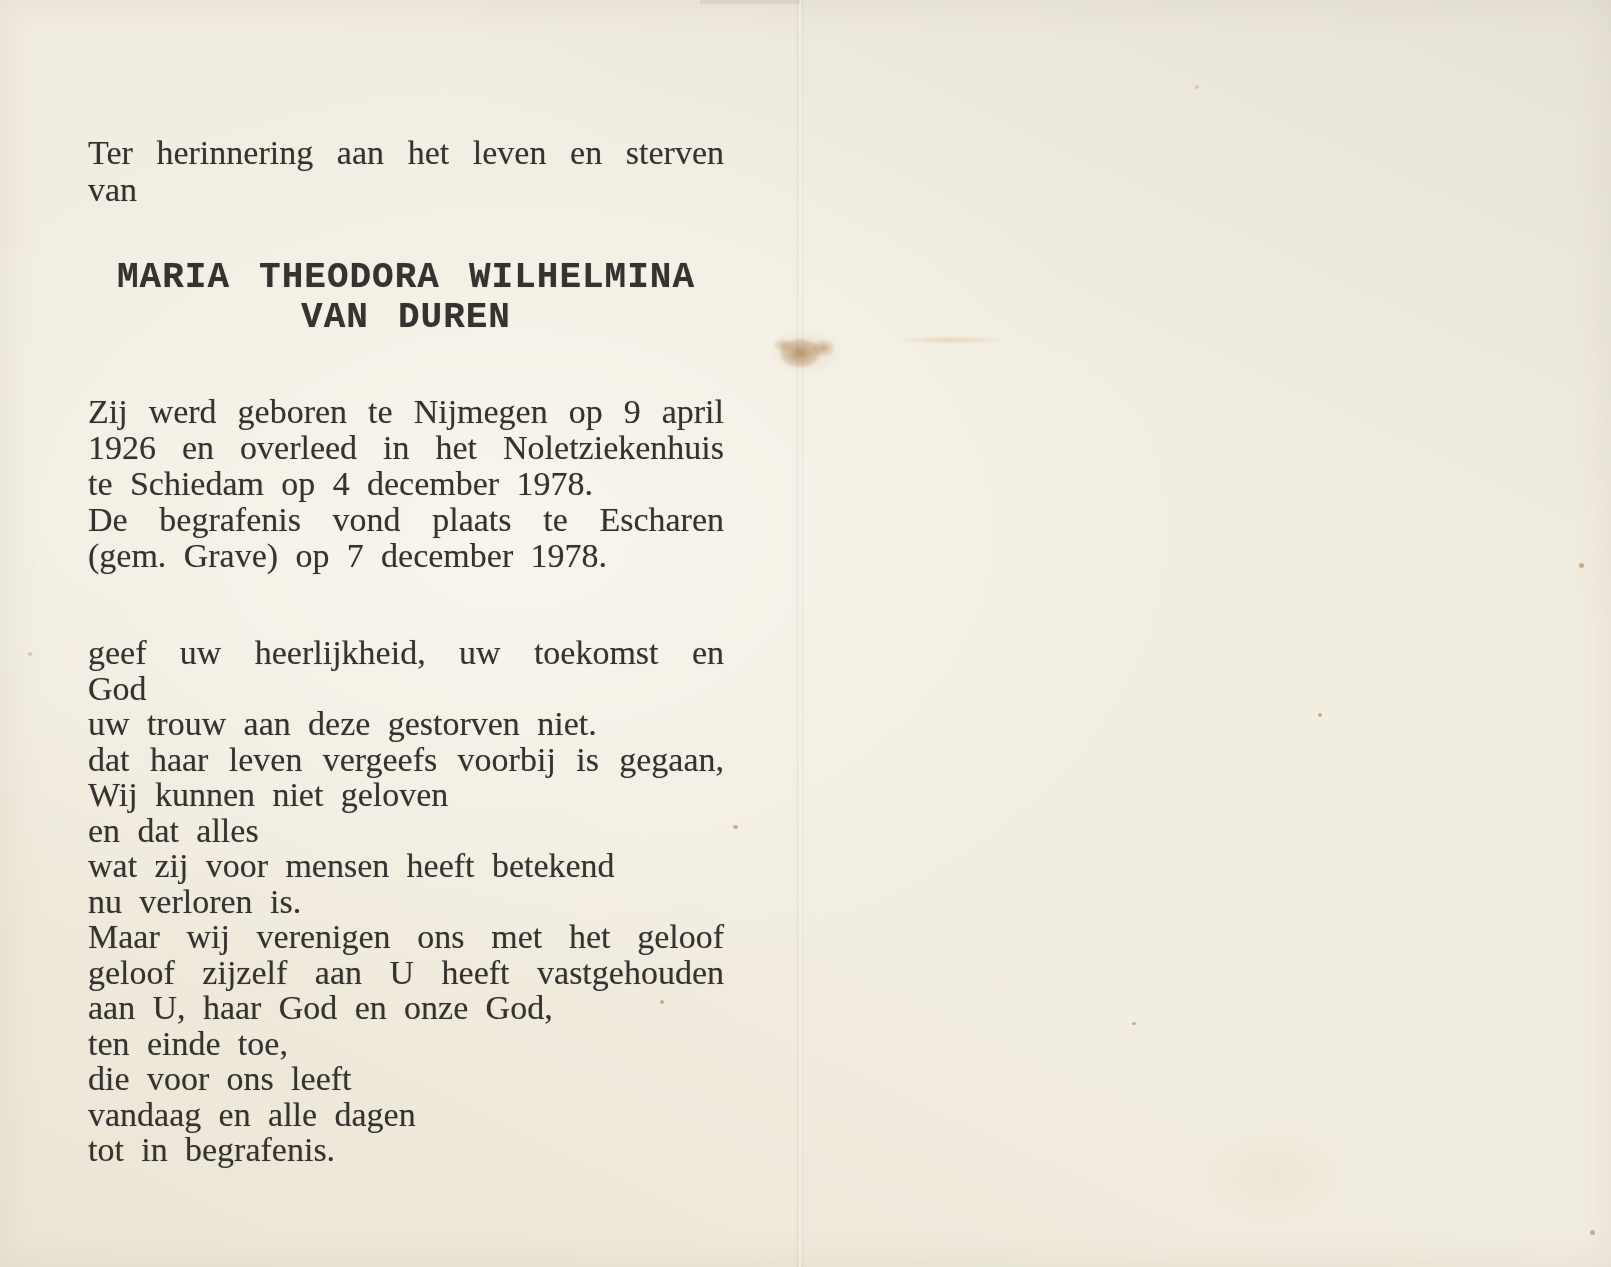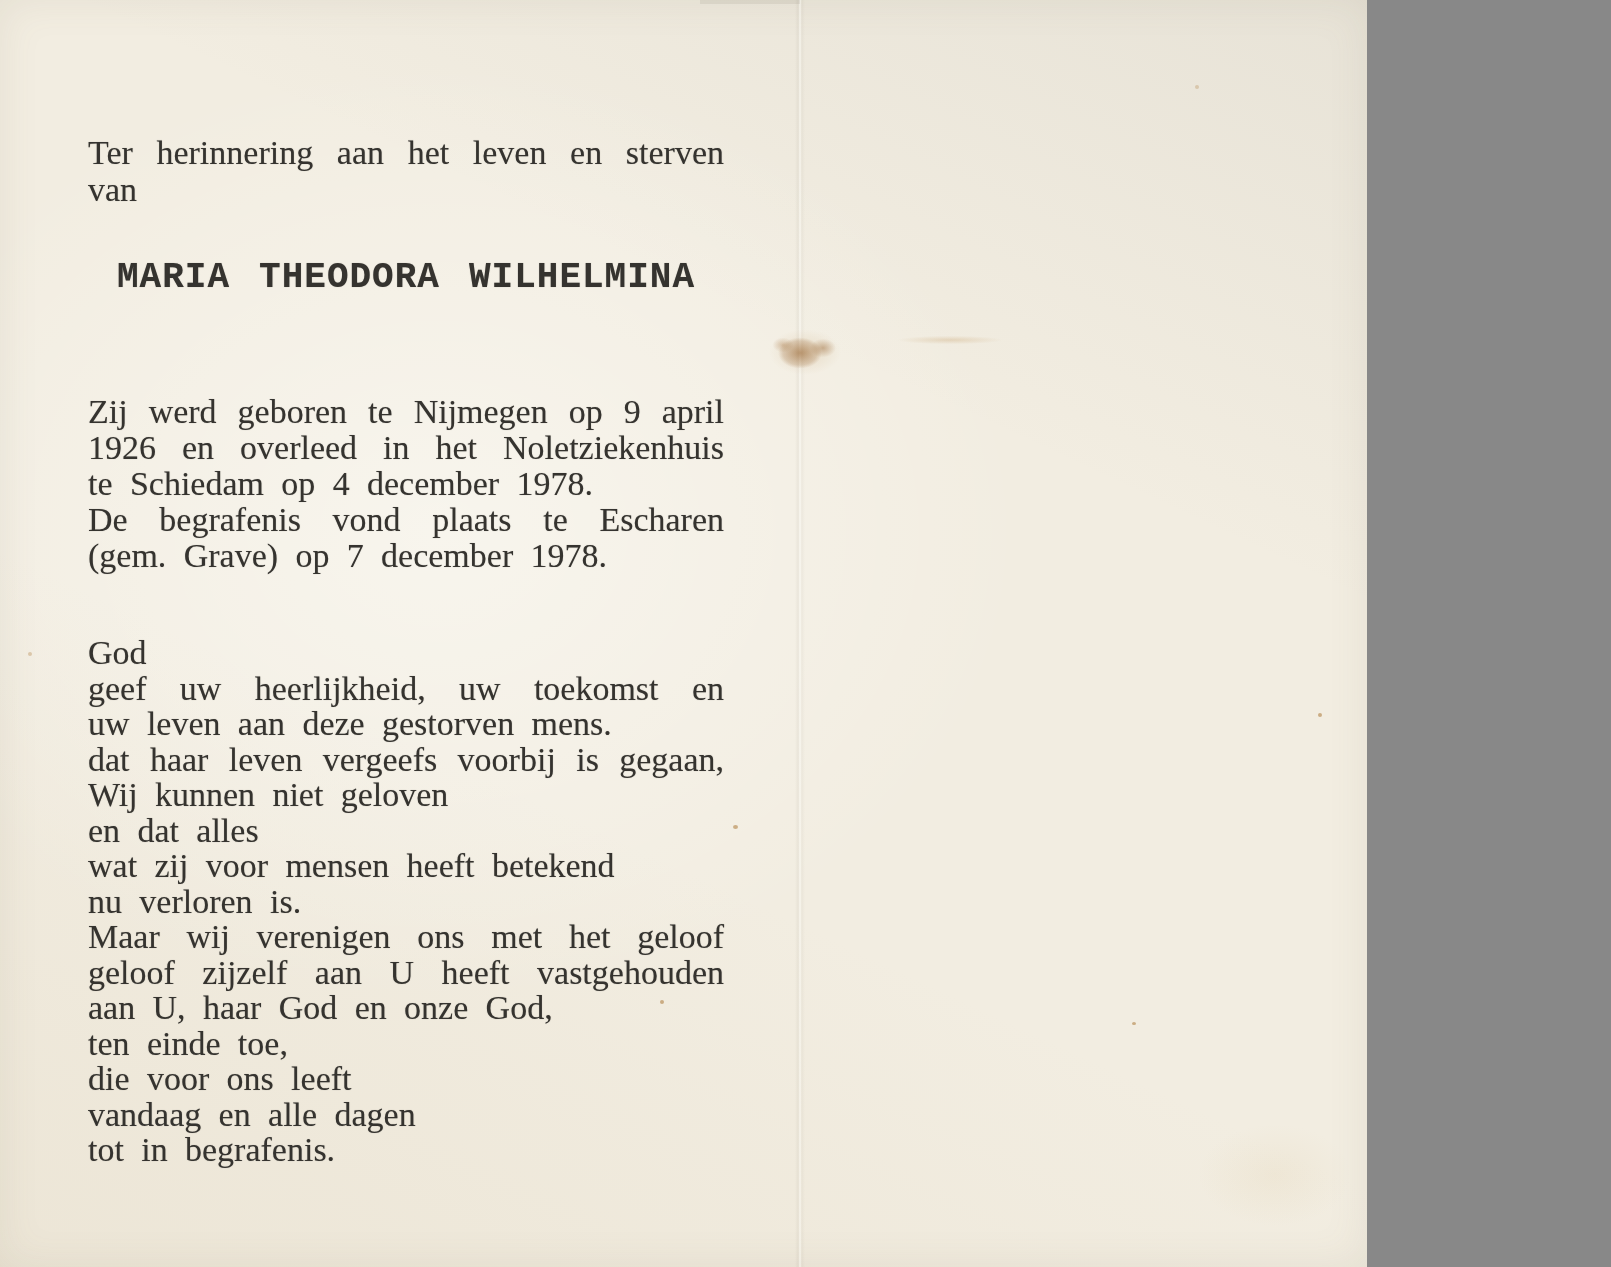--- a/index.html
+++ b/index.html
@@ -3,21 +3,21 @@
 <meta charset="utf-8">
 <title>Bidprentje</title>
 <style>
   html, body {
     margin: 0;
     padding: 0;
     background: #888;
   }
   #scan {
     position: relative;
-    width: 1367px;
+    width: 1611px;
     height: 1267px;
     overflow: hidden;
     font-family: "Liberation Serif", "DejaVu Serif", serif;
     color: #35332f;
     background:
       radial-gradient(60% 52% at 32% 42%, rgba(255,255,252,0.45), rgba(255,255,252,0) 72%),
       linear-gradient(205deg, rgba(138,136,126,0.10), rgba(138,136,126,0) 32%),
       linear-gradient(25deg, rgba(206,190,158,0.16), rgba(206,190,158,0) 38%),
       #f2ede1;
     box-shadow: inset 0 0 40px rgba(120,105,80,0.10);
@@ -116,34 +116,35 @@
 
   <div class="page page-left">
 
     <div class="block intro">
       <div class="line jl">Ter herinnering aan het leven en sterven</div>
       <div class="line">van</div>
     </div>
 
     <div class="block name">
       <div class="line">MARIA THEODORA WILHELMINA</div>
+      <div class="line">VAN DUREN</div>
     </div>
 
     <div class="block bio">
       <div class="line jl">Zij werd geboren te Nijmegen op 9 april</div>
       <div class="line jl">1926 en overleed in het Noletziekenhuis</div>
       <div class="line">te Schiedam op 4 december 1978.</div>
       <div class="line jl">De begrafenis vond plaats te Escharen</div>
       <div class="line">(gem. Grave) op 7 december 1978.</div>
     </div>
 
     <div class="block poem">
+      <div class="line jl">geef uw heerlijkheid, uw toekomst en</div>
       <div class="line">God</div>
-      <div class="line jl">geef uw heerlijkheid, uw toekomst en</div>
-      <div class="line">uw leven aan deze gestorven mens.</div>
+      <div class="line">uw trouw aan deze gestorven niet.</div>
       <div class="line jl">dat haar leven vergeefs voorbij is gegaan,</div>
       <div class="line">Wij kunnen niet geloven</div>
       <div class="line">en dat alles</div>
       <div class="line">wat zij voor mensen heeft betekend</div>
       <div class="line">nu verloren is.</div>
       <div class="line jl">Maar wij verenigen ons met het geloof</div>
       <div class="line jl">geloof zijzelf aan U heeft vastgehouden</div>
       <div class="line">aan U, haar God en onze God,</div>
       <div class="line">ten einde toe,</div>
       <div class="line">die voor ons leeft</div>

